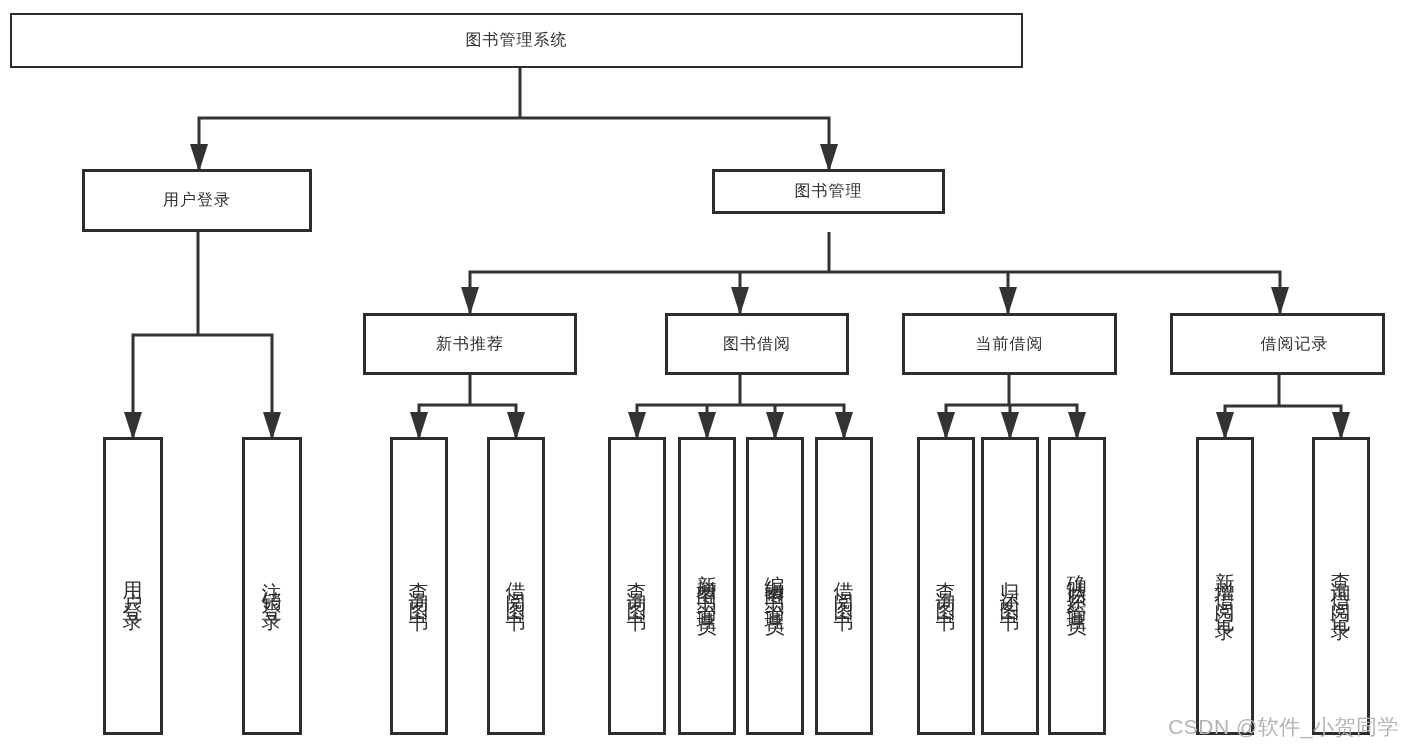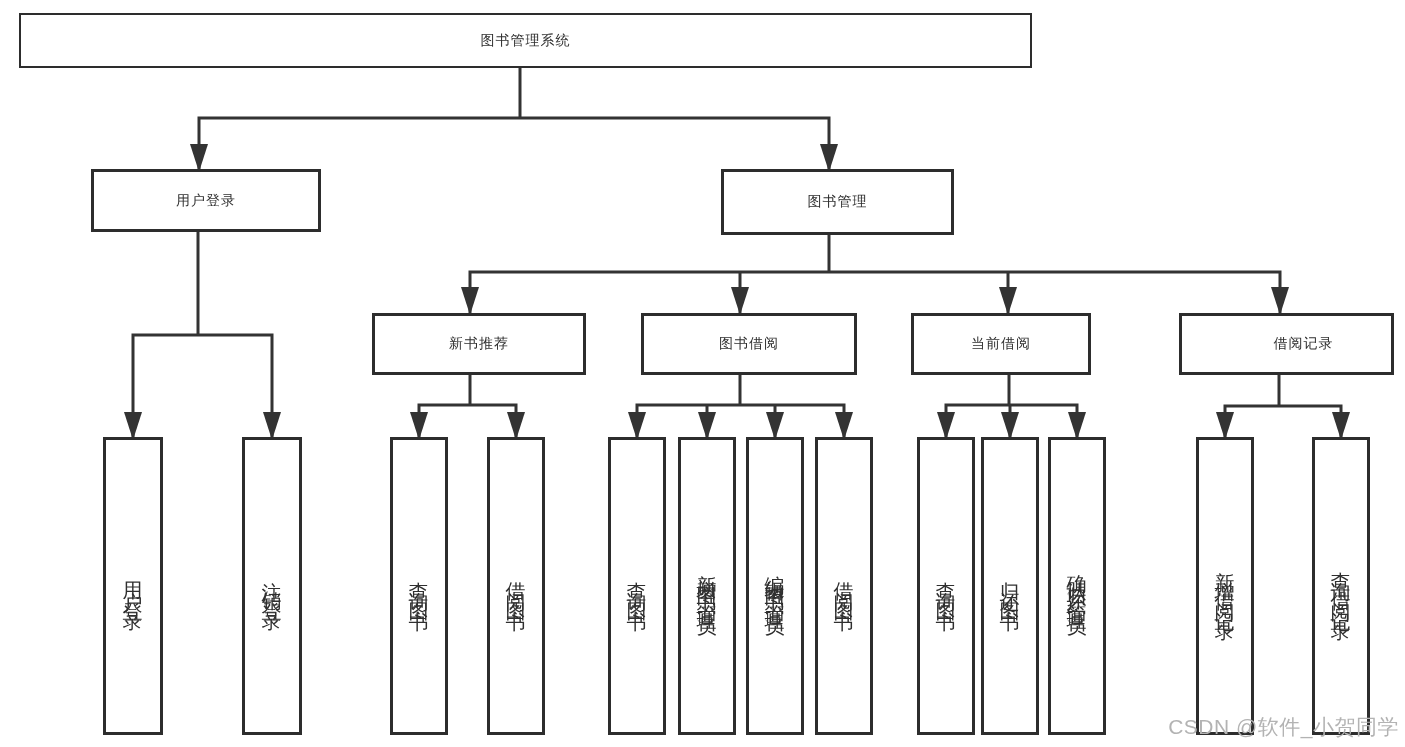--- a/index.html
+++ b/index.html
@@ -6,21 +6,21 @@
   #stage{
     position:relative;width:1405px;height:747px;background:#ffffff;
     font-family:"Liberation Sans","DejaVu Sans",sans-serif;overflow:hidden;
   }
   #wires{position:absolute;left:0;top:0;width:1405px;height:747px;}
   .node{
     position:absolute;box-sizing:border-box;background:#ffffff;
     border:3px solid #2d2d2d;display:flex;align-items:center;justify-content:center;
     color:#2f2f2f;z-index:2;
   }
-  .hnode{font-size:14px;letter-spacing:1px;margin-left:9px;}
+  .hnode{font-size:16px;letter-spacing:1px;}
   .root{border-width:2px;}
   .vnode span{
     writing-mode:vertical-rl;text-orientation:mixed;
     font-size:20px;letter-spacing:10px;line-height:1;white-space:nowrap;
   }
   .vnode.tight span{letter-spacing:6px;}
   #watermark{
     position:absolute;top:713px;right:6px;z-index:5;
     font-size:21px;color:#b3b3b3;letter-spacing:0.5px;white-space:nowrap;text-align:right;
   }
@@ -75,31 +75,31 @@
     </g>
   </svg>
 
   <div class="node hnode root" style="left:10px;top:13px;width:1013px;height:55px;">
     <span>图书管理系统</span>
   </div>
 
   <div class="node hnode" style="left:82px;top:169px;width:230px;height:63px;">
     <span>用户登录</span>
   </div>
-  <div class="node hnode" style="left:712px;top:169px;width:233px;height:66px;">
+  <div class="node hnode" style="left:712px;top:169px;width:233px;height:45px;">
     <span>图书管理</span>
   </div>
 
   <div class="node hnode" style="left:363px;top:313px;width:214px;height:62px;">
     <span>新书推荐</span>
   </div>
-  <div class="node hnode" style="left:632px;top:313px;width:216px;height:62px;justify-content:center;">
+  <div class="node hnode" style="left:665px;top:313px;width:184px;height:62px;justify-content:center;">
     <span>图书借阅</span>
   </div>
-  <div class="node hnode" style="left:902px;top:313px;width:180px;height:62px;">
+  <div class="node hnode" style="left:902px;top:313px;width:215px;height:62px;">
     <span>当前借阅</span>
   </div>
   <div class="node hnode" style="left:1170px;top:313px;width:215px;height:62px;padding-left:34px;">
     <span>借阅记录</span>
   </div>
 
   <div class="node vnode" style="left:103px;top:437px;width:60px;height:298px;">
     <span>用户登录</span>
   </div>
   <div class="node vnode" style="left:242px;top:437px;width:60px;height:298px;">

